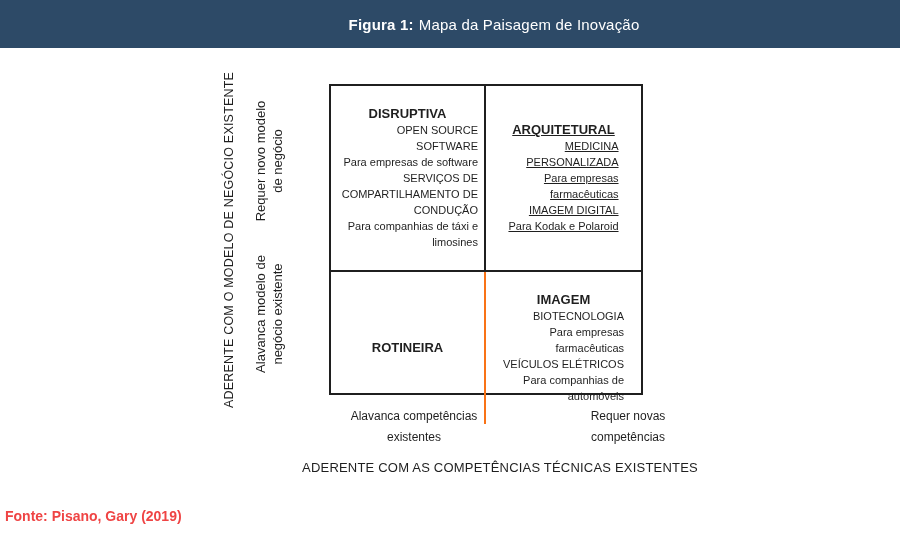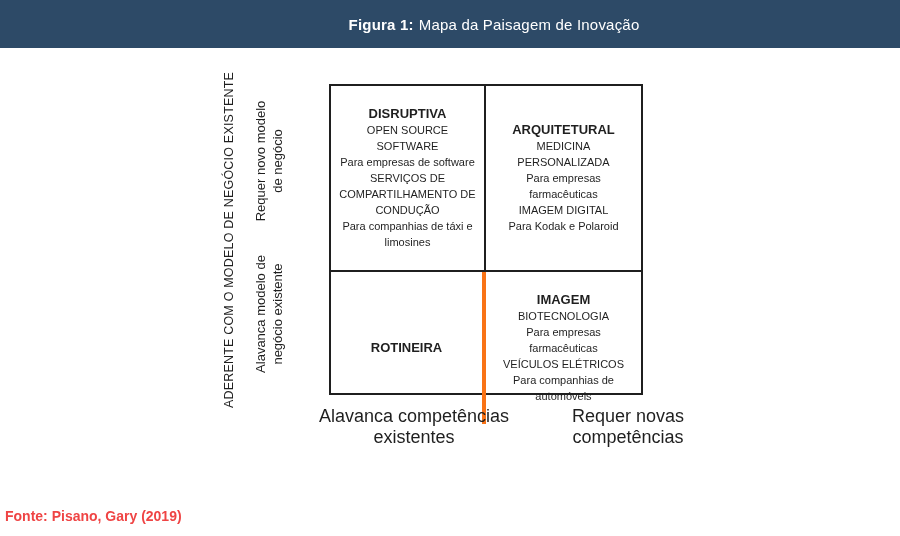--- a/index.html
+++ b/index.html
@@ -46,28 +46,28 @@
     grid-template-columns: 1fr 1fr;
     grid-template-rows: 1fr 1fr;
     background: #ffffff;
   }
   .cell {
     box-sizing: border-box;
     display: flex;
     flex-direction: column;
     align-items: center;
     justify-content: center;
-    text-align: center;
+    text-align: right;
     padding: 20px 6px;
     font-size: 12px;
     line-height: 16px;
   }
   .cell.tl { border-right: 2px solid #1f1f1f; border-bottom: 2px solid #1f1f1f; }
-  .cell.tr { border-bottom: 2px solid #1f1f1f; }
-  .cell.bl { border-right: 4px solid #f97316; gap: 21px; }
+  .cell.tr { border-bottom: 2px solid #1f1f1f; text-decoration: underline; }
+  .cell.bl { border-right: 2px solid #f97316; gap: 21px; }
   .q-title {
     font-weight: bold;
     font-size: 13px;
     line-height: 16px;
   }
   .q-lines {
     white-space: pre-line;
     font-size: 11px;
     line-height: 16px;
   }
@@ -90,21 +90,21 @@
     line-height: 17px;
   }
   .y-top { left: 269px; top: 161px; }
   .y-bottom { left: 269px; top: 314px; }
 
   .x-col-label {
     position: absolute;
     transform: translateX(-50%);
     text-align: center;
     white-space: pre-line;
-    font-size: 18px;
+    font-size: 12px;
     line-height: 21px;
   }
   .x-left { left: 414px; top: 406px; }
   .x-right { left: 580px; top: 406px; margin-left: 48px; }
   .x-outer {
     position: absolute;
     left: 500px; top: 460px;
     transform: translateX(-50%);
     white-space: nowrap;
     font-size: 13px;
@@ -168,16 +168,17 @@
   <div class="rot y-outer">ADERENTE COM O MODELO DE NEGÓCIO EXISTENTE</div>
   <div class="rot y-inner y-top">Requer novo modelo
 de negócio</div>
   <div class="rot y-inner y-bottom">Alavanca modelo de
 negócio existente</div>
 
   <div class="x-col-label x-left">Alavanca competências
 existentes</div>
   <div class="x-col-label x-right">Requer novas
 competências</div>
+  <div class="x-outer">ADERENTE COM AS COMPETÊNCIAS TÉCNICAS EXISTENTES</div>
 
   <div class="footer-source">Fonte: Pisano, Gary (2019)</div>
 
 </div>
 
 </body></html>

